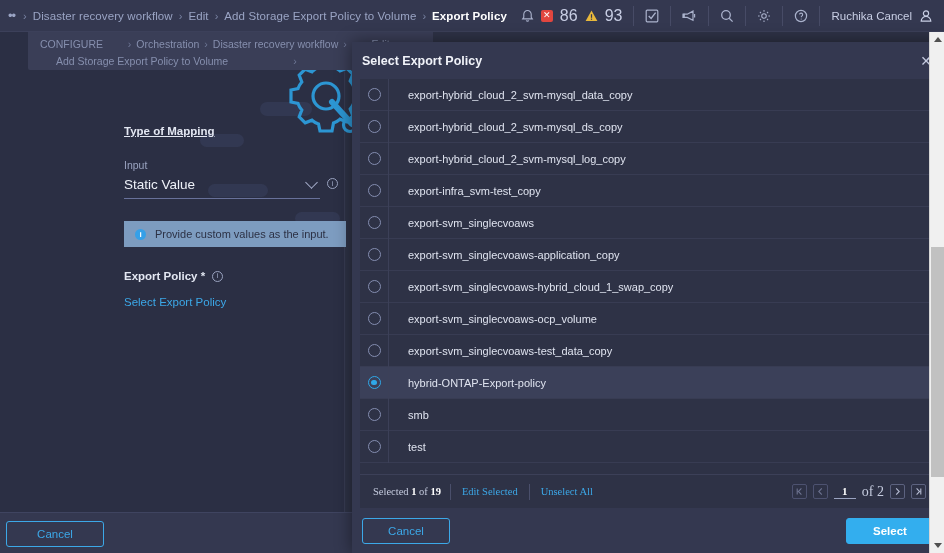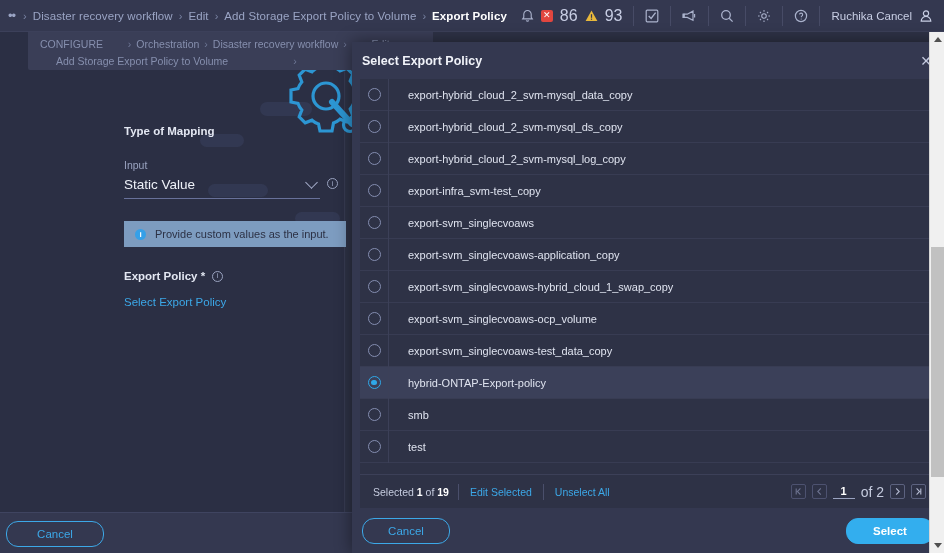--- a/index.html
+++ b/index.html
@@ -70,21 +70,21 @@
     opacity: .95;
   }
   .wizard-blobs { position: absolute; top: 60px; left: 200px; width: 160px; height: 150px; }
   .blob {
     position: absolute; background: #343a55; border-radius: 10px; opacity: .85;
   }
 
   .form {
     position: absolute; top: 125px; left: 124px; width: 222px;
   }
-  .f-label { color: #e3e7f2; font-size: 11.5px; font-weight: bold; margin-bottom: 22px; }
+  .f-label { color: #e3e7f2; font-size: 11.5px; font-weight: bold; margin-bottom: 22px; text-decoration: underline; }
   .f-sub { color: #9aa3c0; font-size: 10.5px; margin-bottom: 4px; }
   .f-select {
     position: relative; width: 196px; border-bottom: 1px solid #5d6party;
     border-bottom: 1px solid #6b7characters;
     border-bottom: 1px solid #68719a;
     padding-bottom: 5px; margin-bottom: 0;
   }
   .f-select-val { color: #eef1f8; font-size: 13.5px; }
   .chev {
     position: absolute; right: 4px; top: 3px; width: 9px; height: 9px;
@@ -113,21 +113,21 @@
   .ep-link { margin-top: 14px; display: inline-block; }
 
   
   .bottombar {
     position: absolute; bottom: 0; left: 0; width: 944px; height: 41px;
     background: #343850; border-top: 1px solid #3f4460;
     z-index: 20;
   }
   .btn {
     font-family: "Liberation Sans", sans-serif; font-size: 11.5px;
-    border-radius: 12px; cursor: pointer; display: inline-flex;
+    border-radius: 3px; cursor: pointer; display: inline-flex;
     align-items: center; justify-content: center;
   }
   .btn-ghost { background: transparent; border: 1px solid #3ca8e8; color: #3ca8e8; }
   .btn-primary { background: #33aeee; border: 1px solid #33aeee; color: #ffffff; font-weight: bold; }
   .cancel-left {
     position: absolute; left: 6px; top: 8px; width: 98px; height: 26px;
   }
 
   
   .modal {
@@ -167,21 +167,21 @@
   }
   .radio.on { border-color: #2fa8e8; }
   .radio.on::after {
     content: ""; position: absolute; left: 2.6px; top: 2.6px;
     width: 5.5px; height: 5.5px; border-radius: 50%; background: #2fa8e8;
   }
   .row-label { padding-left: 13px; color: #dfe3ef; font-size: 11px; white-space: nowrap; }
 
   .list-footer {
     height: 34px; flex: 0 0 34px; display: flex; align-items: center;
-    padding: 0 10px 0 4px; border-top: 1px solid #3c4058; background: #2e3246;
+    padding: 0 10px 0 4px; border-top: 1px solid #3c4058; background: #2e3246; font-family: Liberation Serif, serif;
   }
   .lf-txt { color: #c6ccdf; font-size: 10.5px; padding: 0 9px; }
   .lf-txt b { color: #ffffff; }
   .lf-div { width: 1px; height: 16px; background: #4a4f6b; }
   .lf-link { color: #3ca8e8; font-size: 10.5px; padding: 0 11px; cursor: pointer; }
   .pager { margin-left: auto; display: flex; align-items: center; gap: 6px; }
   .pg-btn {
     width: 15px; height: 15px; border: 1px solid #5c627f; border-radius: 2px;
     color: #b7bdd4; font-size: 9px; display: inline-flex;
     align-items: center; justify-content: center; cursor: pointer; line-height: 1;

